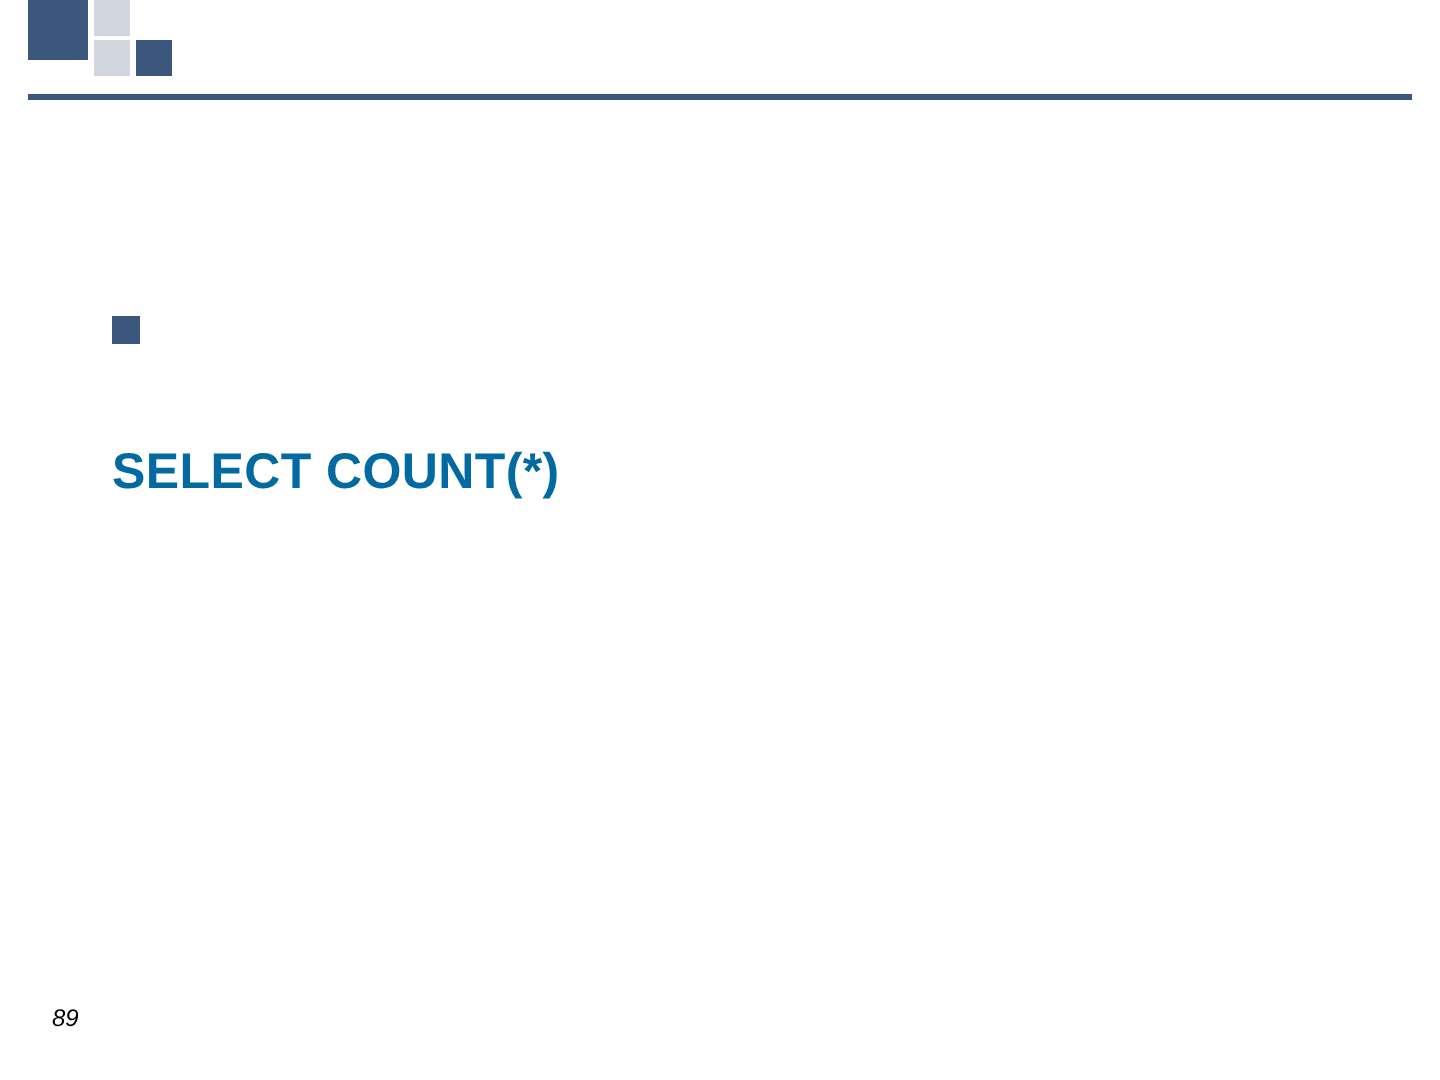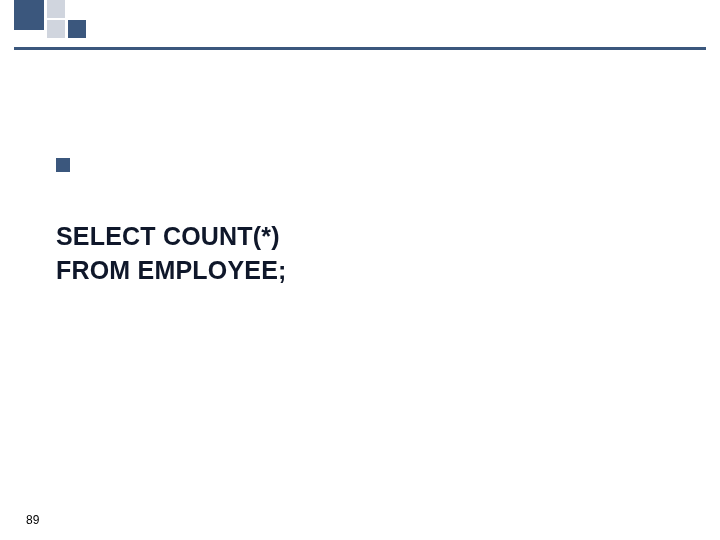--- a/index.html
+++ b/index.html
@@ -77,46 +77,46 @@
       margin-right: 12px;
     }
     .question-text {
       font-size: 25px;
       color: #000;
       letter-spacing: 0.2px;
     }
     .sql-block {
       font-size: 25px;
       font-weight: bold;
-      color: #0f172a;
+      color: #0369a1;
       line-height: 1.35;
       letter-spacing: 0.2px;
     }
     .page-number {
       position: absolute;
-      bottom: 13px;
+      bottom: 24px;
       left: 26px;
       font-size: 12px;
       color: #000;
+      font-style: italic;
     }
   </style>
 </head>
 <body>
 
 <div class="decor">
   <div class="sq-large"></div>
   <div class="sq-light-top"></div>
   <div class="sq-light-bottom"></div>
   <div class="sq-small-dark"></div>
   <div class="top-line"></div>
 </div>
 
 <div class="content">
   <div class="bullet-row">
     <div class="bullet-icon"></div>
   </div>
   <div class="sql-block">
     <div>SELECT COUNT(*)</div>
-    <div>FROM EMPLOYEE;</div>
   </div>
 </div>
 
 <div class="page-number">89</div>
 
 </body></html>

